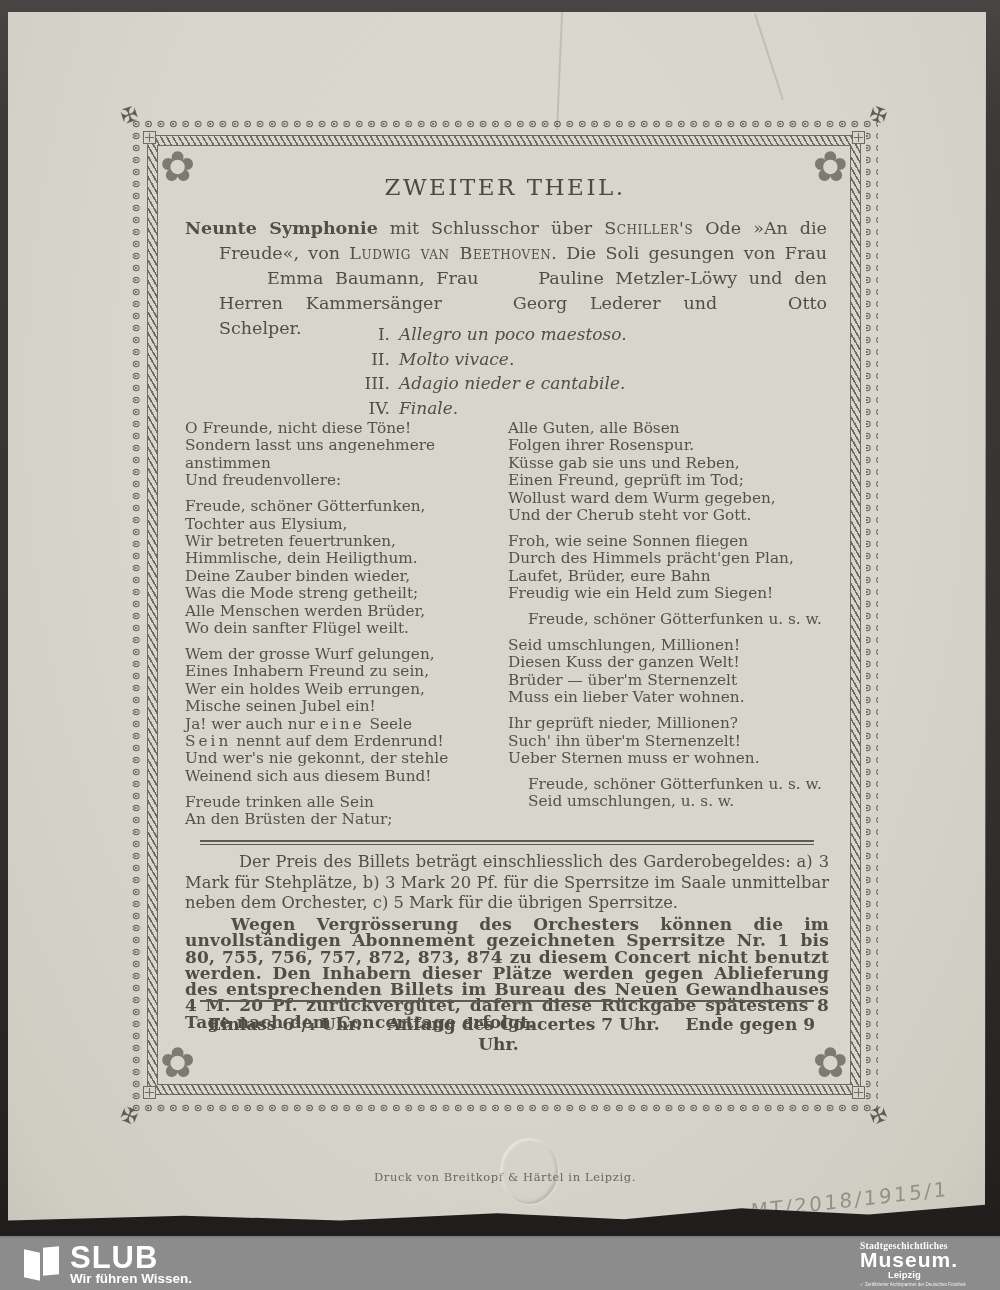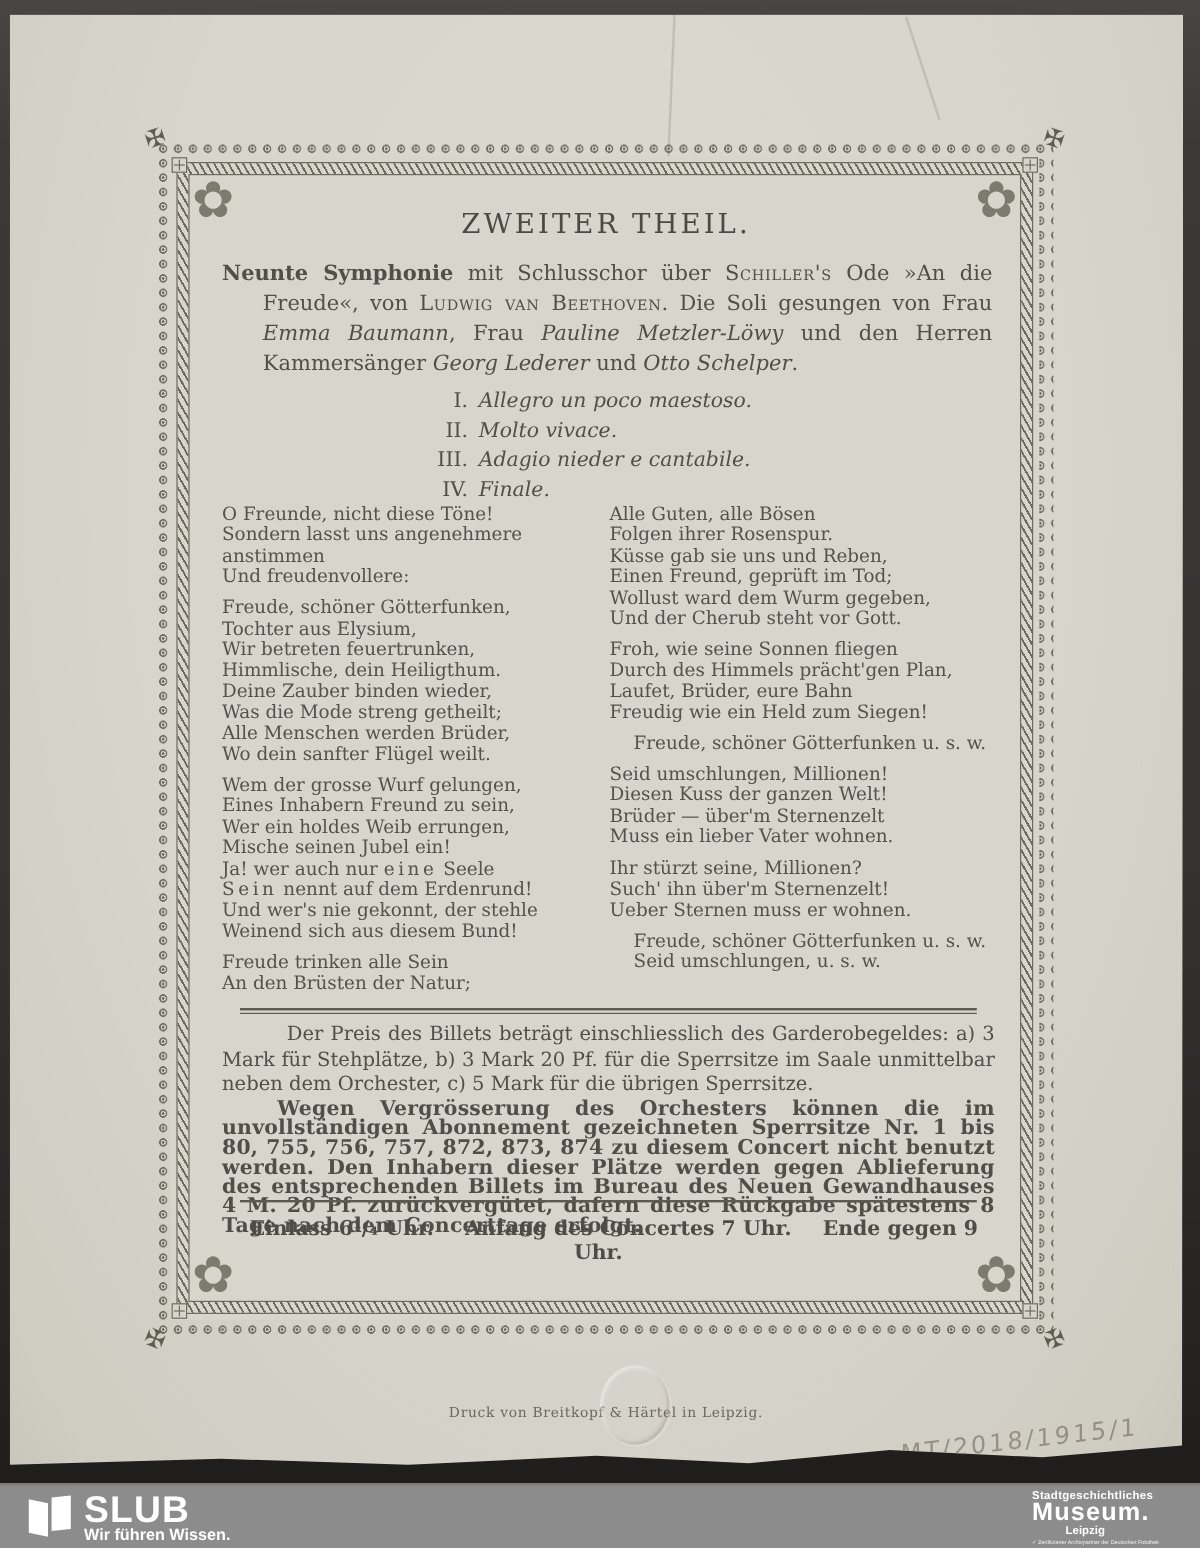--- a/index.html
+++ b/index.html
@@ -43,21 +43,21 @@
   .shield{position:absolute;font-family:"DejaVu Sans",sans-serif;font-size:20px;color:#5f5c52;line-height:1;}
   .shield.tl{left:-9px;top:-13px;transform:rotate(-18deg)}.shield.tr{right:-9px;top:-13px;transform:rotate(18deg)}
   .shield.bl{left:-9px;bottom:-13px;transform:rotate(-158deg)}.shield.br{right:-9px;bottom:-13px;transform:rotate(158deg)}
   
   .abs{position:absolute;}
   .section-title{left:177px;top:162px;width:640px;text-align:center;
     font-size:23px;letter-spacing:2.5px;color:#4c4a43;}
   .intro{left:177px;top:204px;width:642px;font-size:17.5px;line-height:25px;text-align:justify;
     padding-left:34px;text-indent:-34px;box-sizing:border-box;color:#514f47;}
   .intro .b{font-weight:bold;}
-  .intro .i{font-style:italic;}
+  .intro .i{margin-left:48px;}
   .intro .sc{font-variant:small-caps;letter-spacing:.6px;}
   .movements{left:340px;top:310px;font-size:17px;color:#514f47;}
   .mrow{display:flex;line-height:24.5px;}
   .mnum{width:42px;text-align:right;margin-right:9px;}
   .mname{font-style:italic;}
   .poem{font-size:15.3px;line-height:17.4px;color:#54524a;}
   .poem-left{left:177px;top:408px;width:305px;}
   .poem-right{left:500px;top:408px;width:315px;}
   .stanza{margin-bottom:8.5px;}
   .stanza.refrain{padding-left:20px;}
@@ -80,21 +80,21 @@
   
   .footer-bar{position:absolute;left:0;bottom:0;width:1000px;height:52px;background:#8c8c8c;
     border-top:2px solid #7e7e7e;font-family:"Liberation Sans","DejaVu Sans",sans-serif;color:#fff;}
   .book-icon{position:absolute;left:22px;top:9px;width:40px;height:34px;}
   .book-icon .pg{position:absolute;background:#fff;width:16px;height:28px;}
   .book-icon .pg.l{left:2px;top:4px;transform:skewY(12deg);}
   .book-icon .pg.r{left:21px;top:0;transform:skewY(-6deg);}
   .slub-name{position:absolute;left:70px;top:2px;font-size:31px;font-weight:bold;letter-spacing:1px;}
   .slub-slogan{position:absolute;left:70px;top:33px;font-size:13.5px;font-weight:bold;}
   .museum{position:absolute;right:10px;top:3px;text-align:left;width:130px;}
-  .museum .m1{font-size:9.5px;font-weight:bold;letter-spacing:.3px;}
+  .museum .m1{font-size:9.5px;font-weight:bold;letter-spacing:.3px;font-family:Liberation Serif, serif;}
   .museum .m2{font-size:21px;font-weight:bold;letter-spacing:1px;line-height:18px;}
   .museum .m3{font-size:9.5px;font-weight:bold;margin-left:28px;}
   .museum .m4{font-size:4.5px;margin-top:2px;white-space:nowrap;color:#f0f0f0;}
 </style>
 </head>
 <body>
 
 <div class="paper">
   <div class="crease c1"></div>
   <div class="crease c2"></div>
@@ -190,21 +190,21 @@
       <div class="stanza refrain">
         <div class="line">Freude, schöner Götterfunken u. s. w.</div>
       </div>
       <div class="stanza">
         <div class="line">Seid umschlungen, Millionen!</div>
         <div class="line">Diesen Kuss der ganzen Welt!</div>
         <div class="line">Brüder — über'm Sternenzelt</div>
         <div class="line">Muss ein lieber Vater wohnen.</div>
       </div>
       <div class="stanza">
-        <div class="line">Ihr stürzt seine, Millionen?</div>
+        <div class="line">Ihr geprüft nieder, Millionen?</div>
         <div class="line">Such' ihn über'm Sternenzelt!</div>
         <div class="line">Ueber Sternen muss er wohnen.</div>
       </div>
       <div class="stanza refrain">
         <div class="line">Freude, schöner Götterfunken u. s. w.</div>
         <div class="line">Seid umschlungen, u. s. w.</div>
       </div>
     </div>
   <div class="abs double-rule"></div>
   <div class="abs pricing">Der Preis des Billets beträgt einschliesslich des Garderobegeldes: a) 3 Mark für Stehplätze, b) 3 Mark 20 Pf. für die Sperrsitze im Saale unmittelbar neben dem Orchester, c) 5 Mark für die übrigen Sperrsitze.</div>

